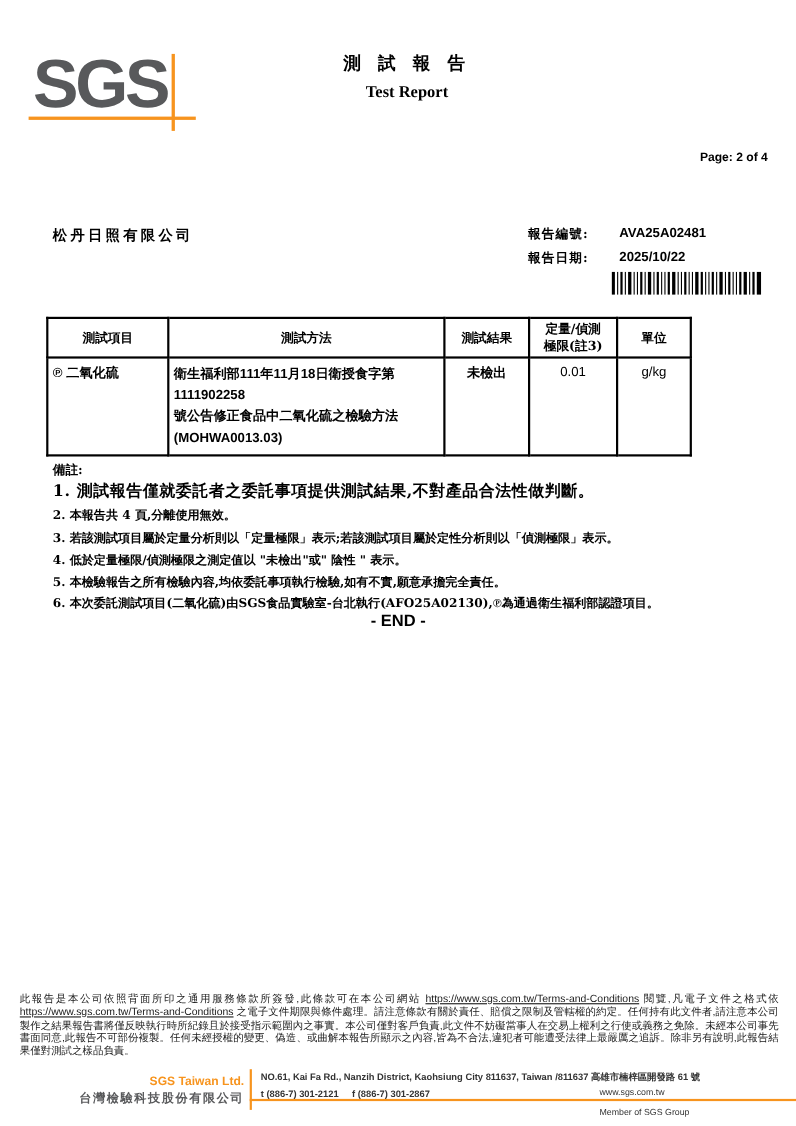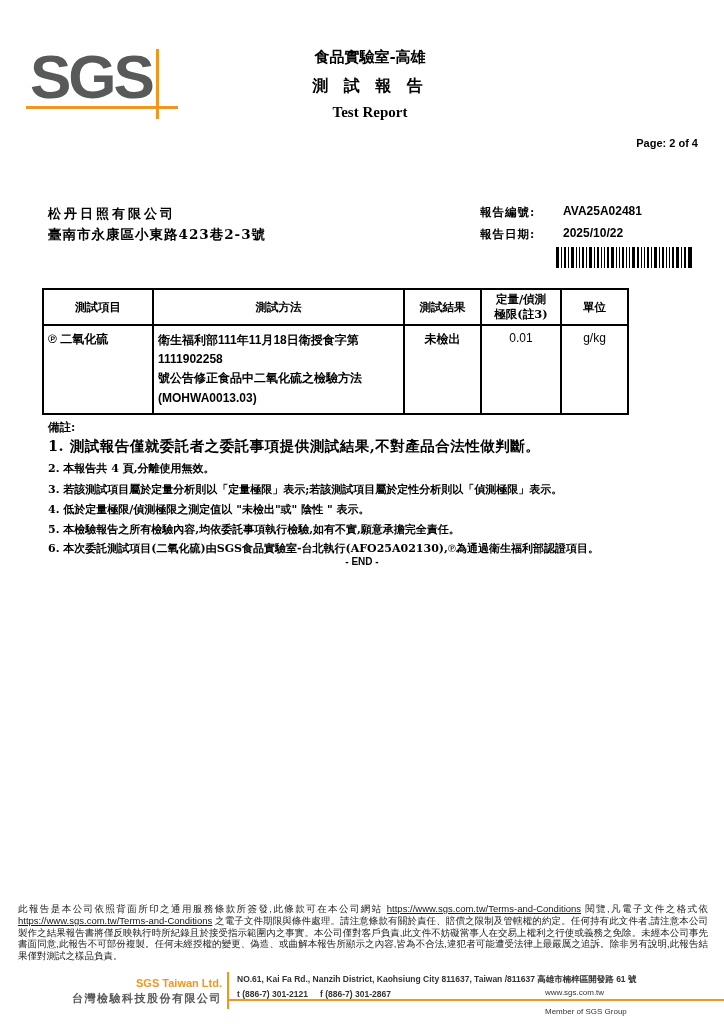--- a/index.html
+++ b/index.html
@@ -49,21 +49,21 @@
   .pre { white-space:pre-line; }
   
   .notes-label { position:absolute; left:48px; top:420px; font-family:"DejaVu Serif","Liberation Serif",serif; font-weight:700; font-size:11.5px; }
   .note { position:absolute; left:48px; font-family:"DejaVu Serif","Liberation Serif",serif; font-weight:700; white-space:nowrap; }
   .note-1 { top:437px; font-size:14.5px; letter-spacing:0.5px; }
   .note-2 { top:461px; font-size:11px; }
   .note-3 { top:482px; font-size:11px; }
   .note-4 { top:502px; font-size:11px; }
   .note-5 { top:522px; font-size:11px; }
   .note-6 { top:541px; font-size:11px; }
-  .end-label { position:absolute; left:0; top:556px; width:724px; text-align:center; font-weight:700; font-size:10px; }
+  .end-label { position:absolute; left:0; top:556px; width:724px; text-align:center; font-weight:700; font-size:15px; }
   
   .terms {
     position:absolute; left:18px; top:903px; width:690px;
     font-size:9.5px; line-height:11.8px; color:#1a1a1a; text-align:justify; font-weight:400;
   }
   .terms a { color:#1a1a1a; text-decoration:underline; }
   .f-name-en { position:absolute; left:60px; top:977px; width:162px; text-align:right; color:#F7941E; font-weight:700; font-size:11px; }
   .f-name-zh { position:absolute; left:60px; top:991px; width:162px; text-align:right; color:#58595B; font-weight:700; font-size:11px; letter-spacing:1.5px; font-family:"DejaVu Serif","Liberation Serif",serif; }
   .f-vline { position:absolute; left:227px; top:972px; width:2px; height:37px; background:#F7941E; }
   .f-addr { position:absolute; left:237px; top:974px; width:460px; font-size:8.5px; font-weight:600; color:#333; }
@@ -76,28 +76,26 @@
 </head>
 <body>
 
 <div class="page">
 
   <div class="logo-text">SGS</div>
   <div class="logo-hline"></div>
   <div class="logo-vline"></div>
 
   <div class="titles">
-    <div class="t-zh1">食品實驗室-高雄</div>
     <div class="t-zh2">測 試 報 告</div>
     <div class="t-en2">Test Report</div>
   </div>
   <div class="page-indicator">Page: 2 of 4</div>
 
   <div class="client-name">松丹日照有限公司</div>
-  <div class="client-addr">臺南市永康區小東路423巷2-3號</div>
 
   <div class="meta-label1">報告編號:</div>
   <div class="meta-val1">AVA25A02481</div>
   <div class="meta-label2">報告日期:</div>
   <div class="meta-val2">2025/10/22</div>
 
   <svg class="barcode" viewBox="0 0 136 21" preserveAspectRatio="none">
     <rect x="0" y="0" width="3" height="21"></rect>
       <rect x="5" y="0" width="1" height="21"></rect>
       <rect x="8" y="0" width="2" height="21"></rect>

